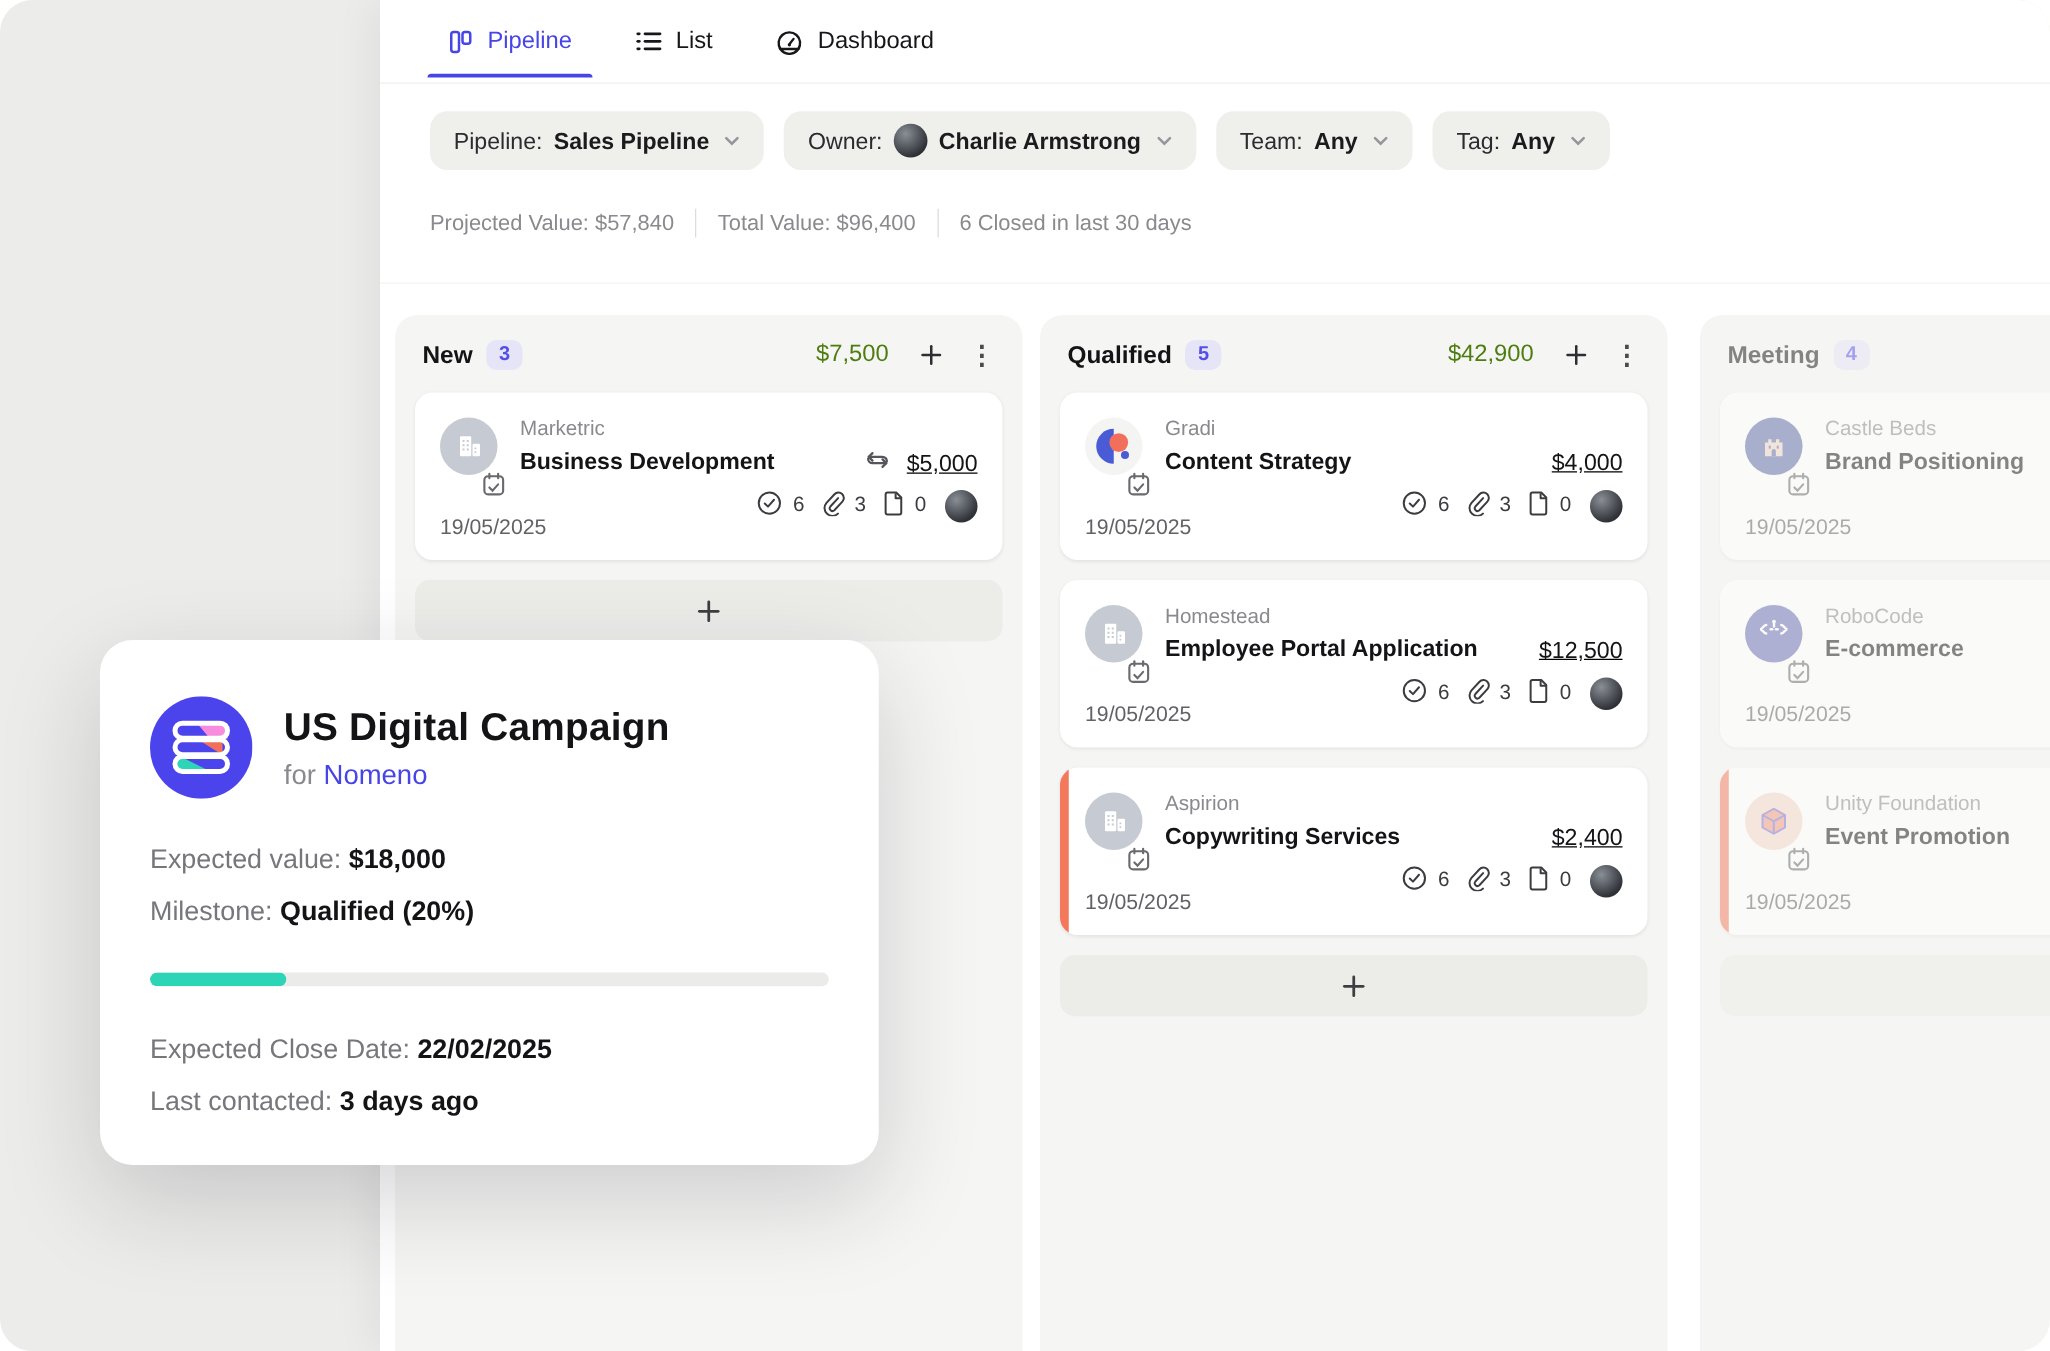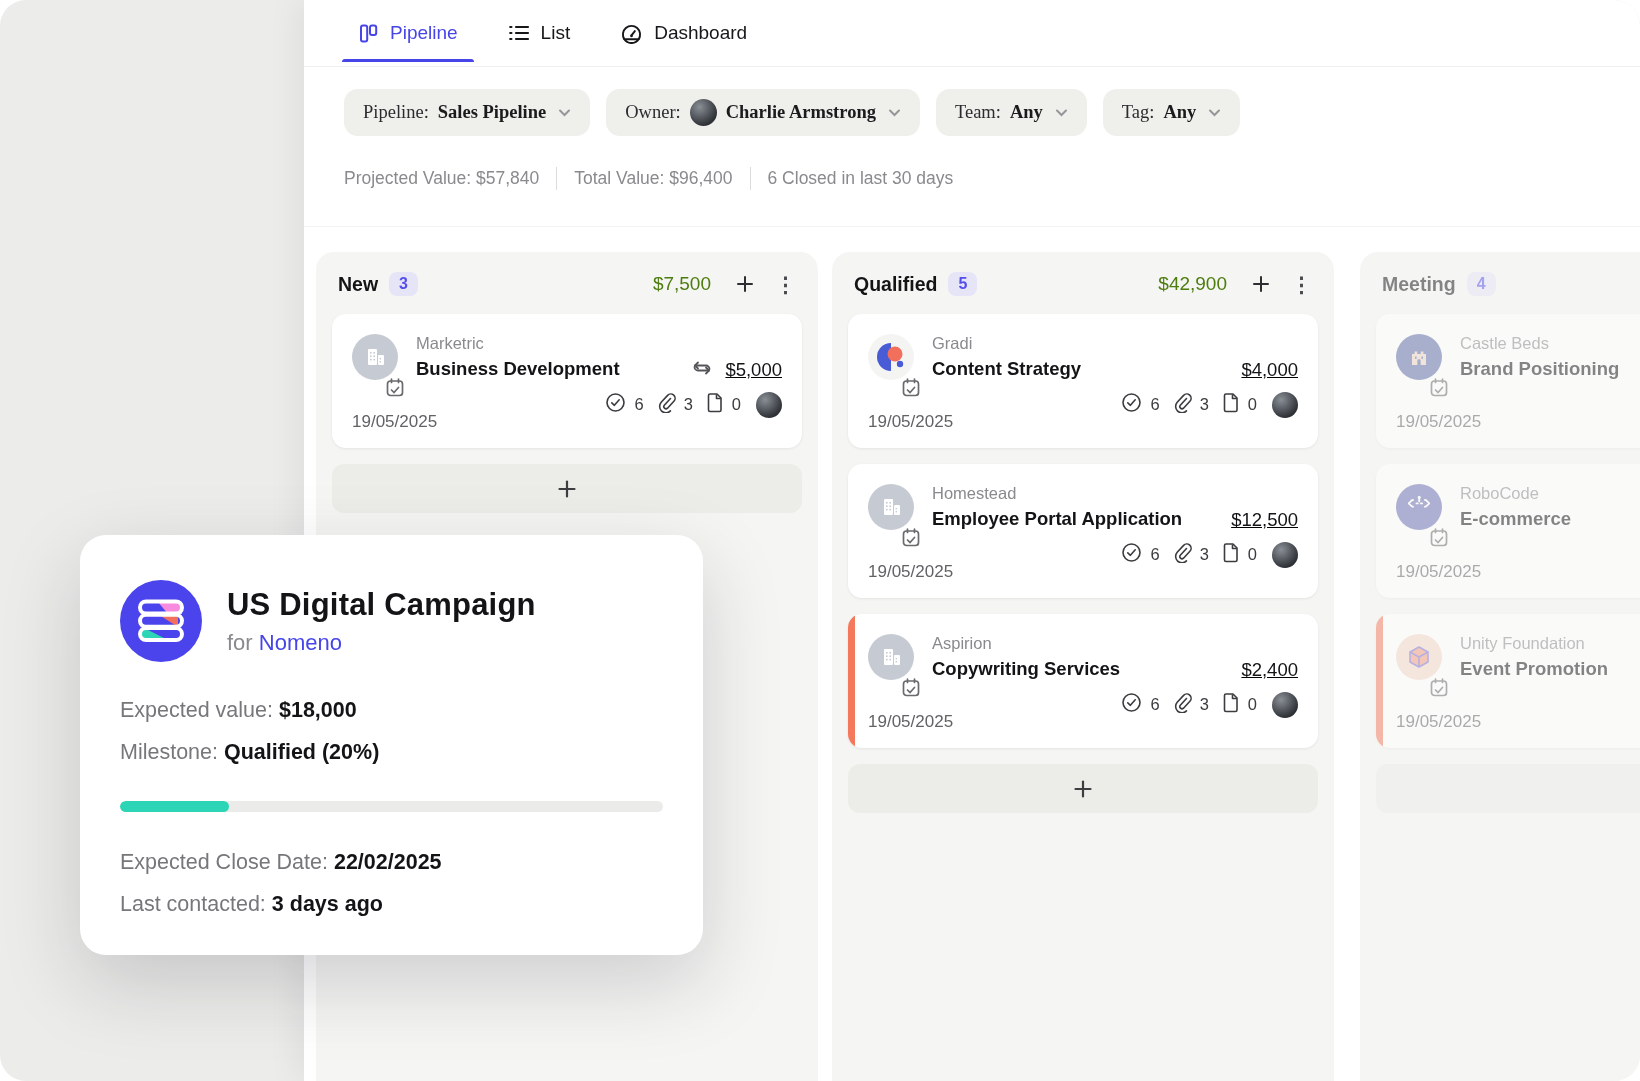--- a/index.html
+++ b/index.html
@@ -15,21 +15,21 @@
   .tabbar { height:66px; border-bottom:1px solid #EFEFED; display:flex; align-items:center;
     padding-left:54px; gap:50px; }
   .tab { display:flex; align-items:center; gap:11px; font-size:19px; color:#17171A;
     height:56px; position:relative; cursor:pointer; }
   .tab.active { color:#4845E8; }
   .tab.active::after { content:""; position:absolute; left:-16px; right:-16px; bottom:-1px;
     height:3px; background:#4845E8; border-radius:3px 3px 0 0; }
   .tab svg { display:block; }
 
   
-  .filters { display:flex; gap:16px; padding:22px 0 0 40px;font-family:Liberation Serif, serif; }
+  .filters { display:flex; gap:16px; padding:22px 0 0 40px; }
   .pill { background:#EFEFEC; border-radius:14px; height:47px; display:flex; align-items:center;
     gap:9px; padding:0 19px; font-size:18.5px; color:#2C2C30; cursor:pointer; }
   .pill .pv { font-weight:700; color:#1B1B1E; }
   .pill .chev { margin-left:3px; display:flex; }
   .avatar-sm { width:27px; height:27px; border-radius:50%;
     background:radial-gradient(circle at 35% 30%, #8A8F96, #2E3237 72%); flex:none; }
 
   
   .stats { display:flex; align-items:center; gap:17px; padding:31px 0 0 40px;
     font-size:17.5px; color:#8A8A8E; }
@@ -75,21 +75,21 @@
   .date { display:flex; align-items:center; gap:9px;flex-direction:column; }
   .meta { margin-left:auto; display:flex; align-items:center; gap:8px; color:#3C3C40;
     font-size:16.5px; }
   .meta .mnum { margin-right:4px; }
   .avatar-xs { width:26px; height:26px; border-radius:50%; margin-left:3px;
     background:radial-gradient(circle at 35% 30%, #8A8F96, #2E3237 72%); flex:none; }
   .add-tile { margin:0 16px 16px 16px; height:49px; background:#ECECE9; border-radius:12px;
     display:flex; align-items:center; justify-content:center; color:#3E3E42; cursor:pointer; }
 
   
-  .popup { position:absolute; left:80px; top:535px; width:623px; height:420px; background:#fff;
+  .popup { position:absolute; left:80px; top:512px; width:623px; height:420px; background:#fff;
     border-radius:26px; box-shadow:0 28px 80px rgba(25,25,45,.18); z-index:20;
     padding:45px 40px; box-sizing:border-box; }
   .popup-head { display:flex; align-items:center; gap:25px; }
   .popup-logo { width:82px; height:82px; flex:none; }
   .popup-title { font-size:31px; font-weight:700; color:#141417; letter-spacing:.2px; }
   .popup-for { font-size:22px; color:#8A8A8E; margin-top:7px; }
   .popup-for .client { color:#4845E8; cursor:pointer; }
   .pline { font-size:21.5px; color:#77767B; }
   .pline b { color:#141417; font-weight:700; }
   .pl-1 { margin-top:36px; }

